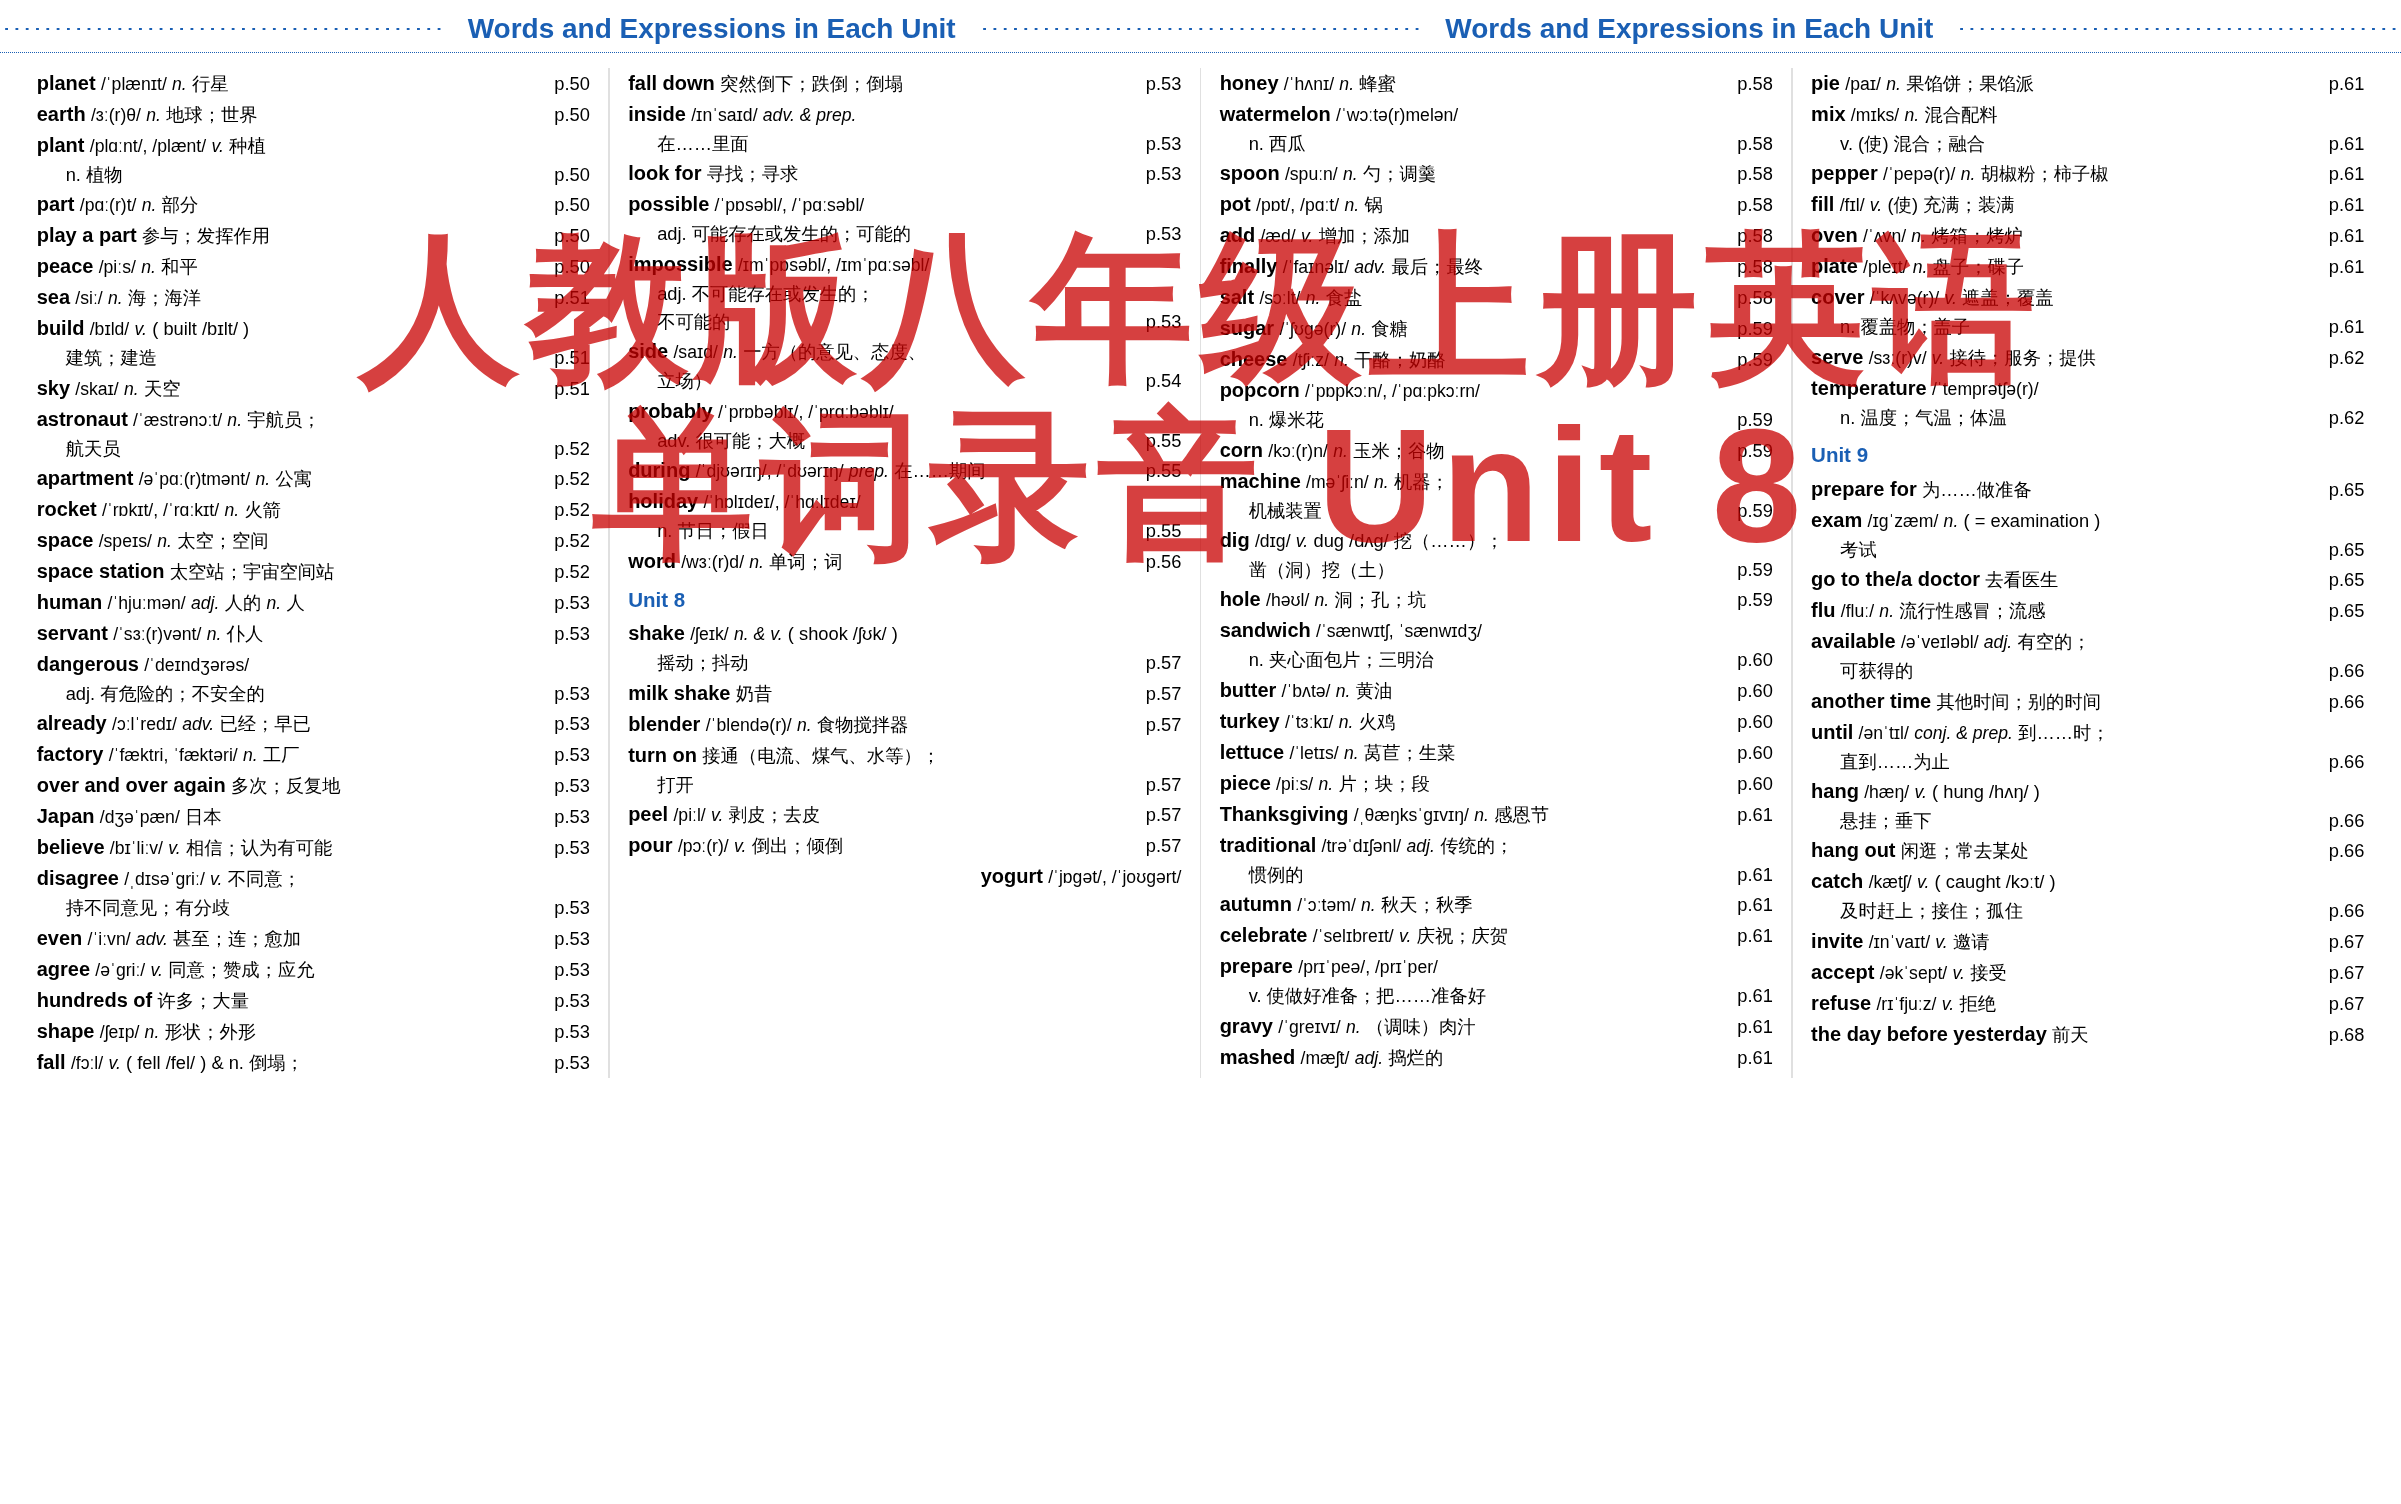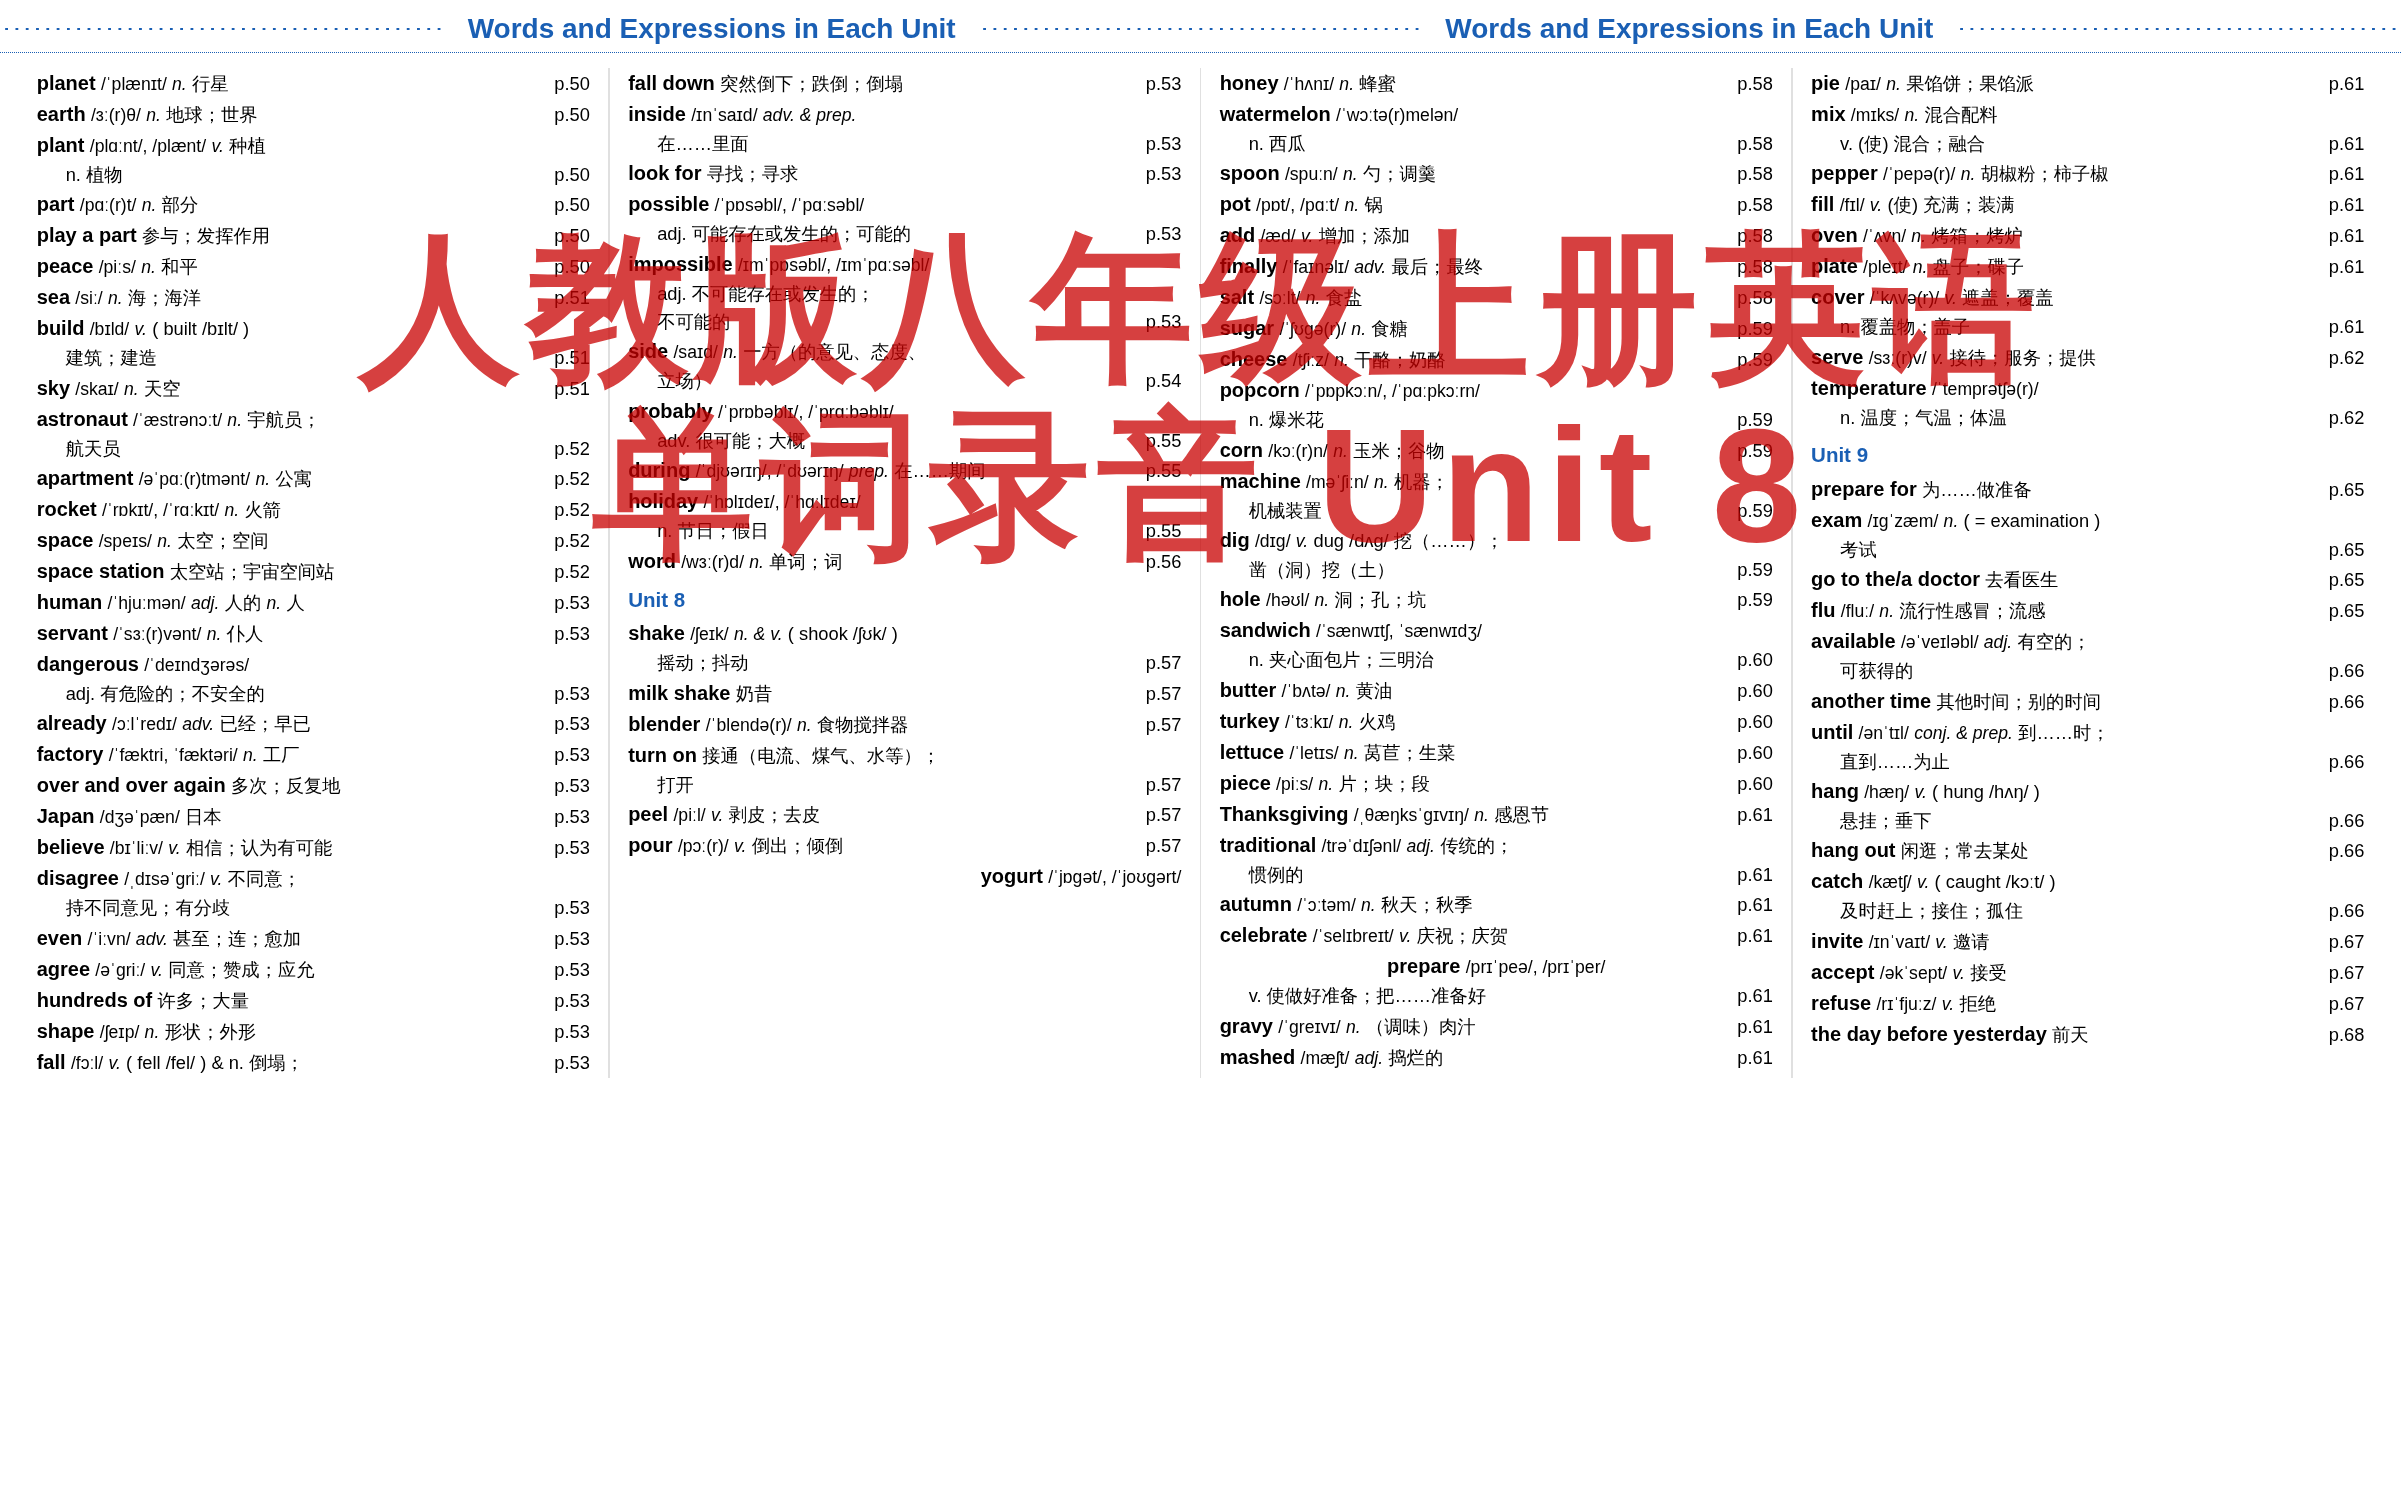--- a/index.html
+++ b/index.html
@@ -608,21 +608,21 @@
           <span style="min-width: 51px; text-align: right; font-size: 18.3px;">p.61</span>
         </div>
       </div>
       <div>
         <div style="display: flex; justify-content: space-between; align-items: baseline; flex-wrap: wrap;">
           <span><strong style="font-size:20px">celebrate</strong> <span style="font-size:17.6px">/ˈselɪbreɪt/</span> <em style="font-size:17.6px">v.</em> <span style="font-size:18.3px">庆祝；庆贺</span></span>
           <span style="min-width: 51px; text-align: right; font-size: 18.3px;">p.61</span>
         </div>
       </div>
       <div>
-        <div style="display: flex; justify-content: center; align-items: baseline; flex-wrap: wrap;">
+        <div style="display: flex; justify-content: flex-start; align-items: baseline; flex-wrap: wrap;">
           <span><strong style="font-size:20px">prepare</strong> <span style="font-size:17.6px">/prɪˈpeə/, /prɪˈper/</span> </span>
         </div>
       </div>
       <div style="padding-left: 29px; font-size: 18.3px;">
         <div style="display: flex; justify-content: space-between;">
           <span>v. 使做好准备；把……准备好</span>
           <span style="min-width: 51px; text-align: right;">p.61</span>
         </div>
       </div>
       <div>

